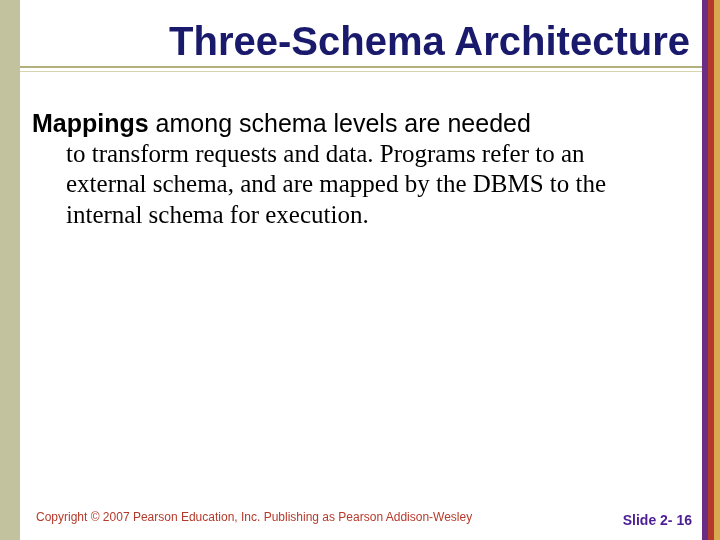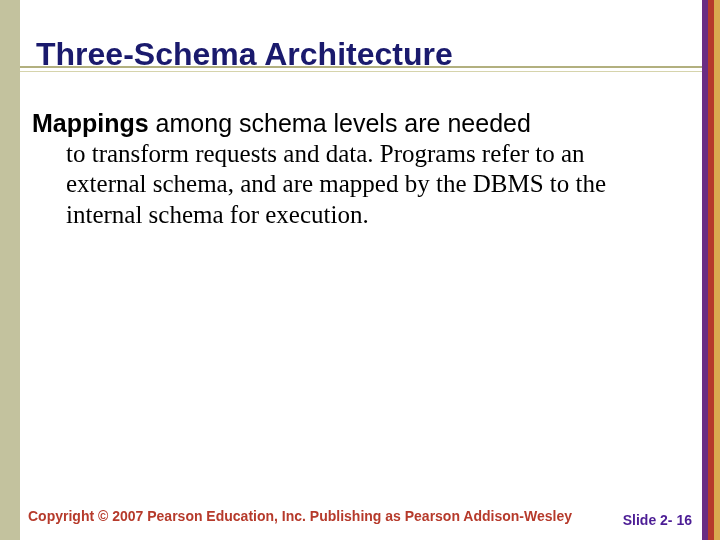--- a/index.html
+++ b/index.html
@@ -21,26 +21,27 @@
     width: 18px; height: 540px;
     display: flex;
     flex-direction: row;
   }
   .right-stripe .r1 { width: 6px; height: 100%; background: #6a2d82; }
   .right-stripe .r2 { width: 6px; height: 100%; background: #b63a2b; }
   .right-stripe .r3 { width: 6px; height: 100%; background: #d9a94f; }
 
   .title {
     position: absolute;
-    left: 36px; top: 36px;
+    left: 36px; top: 18px;
     right: 30px;
-    font-size: 32px;
+    font-size: 40px;
     font-weight: bold;
     color: #1a1a6d;
     line-height: 1.15;
+    text-align: right;
   }
   .title-underline {
     position: absolute;
     left: 20px; right: 18px;
     top: 66px;
     height: 6px;
     border-top: 2px solid #b2b07f;
     border-bottom: 1px solid #d6d4ac;
   }
 
@@ -56,24 +57,24 @@
   .body-text .indent {
     display: block;
     padding-left: 34px;
     text-indent: 0;
     font-family: Liberation Serif, serif;
   }
   .first-line { display: block; }
 
   .copyright {
     position: absolute;
-    left: 28px; bottom: 16px;
-    font-size: 14px;
+    left: 36px; bottom: 16px;
+    font-size: 12px;
     color: #b63a2b;
-    font-weight: bold;
+    font-weight: normal;
   }
   .slide-num {
     position: absolute;
     right: 28px; bottom: 12px;
     font-size: 14px;
     font-weight: bold;
     color: #4c1d95;
   }
 </style>
 </head>

